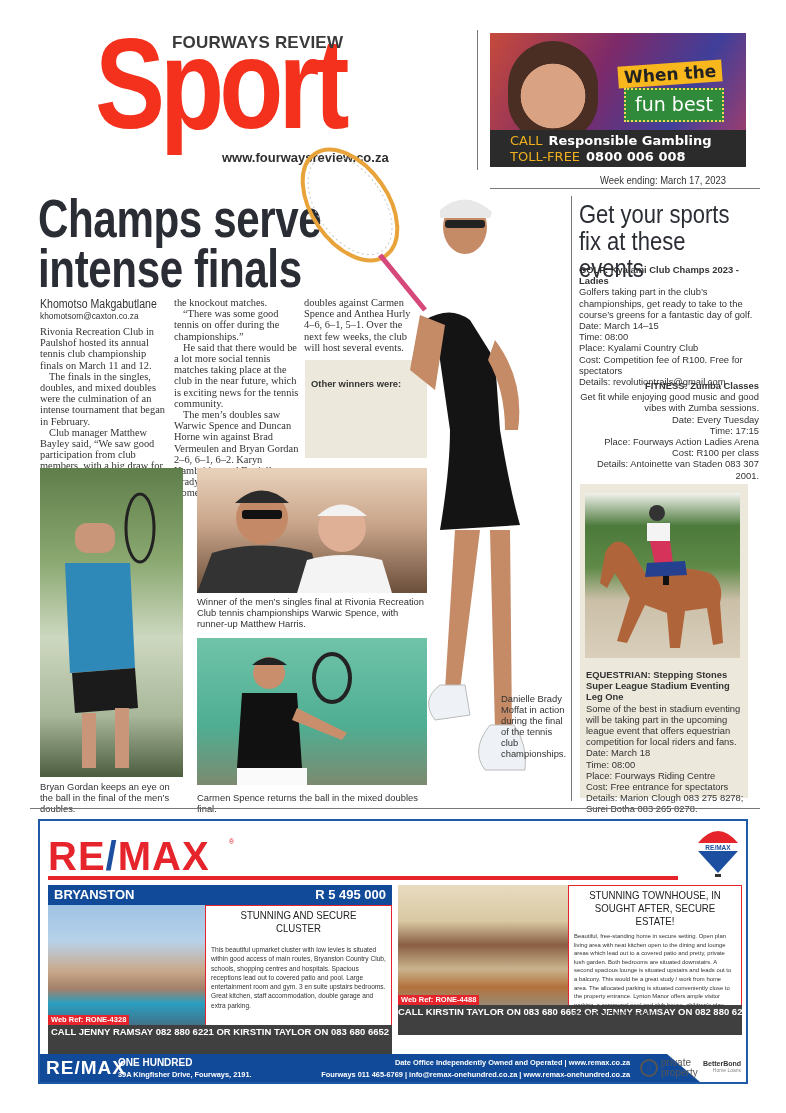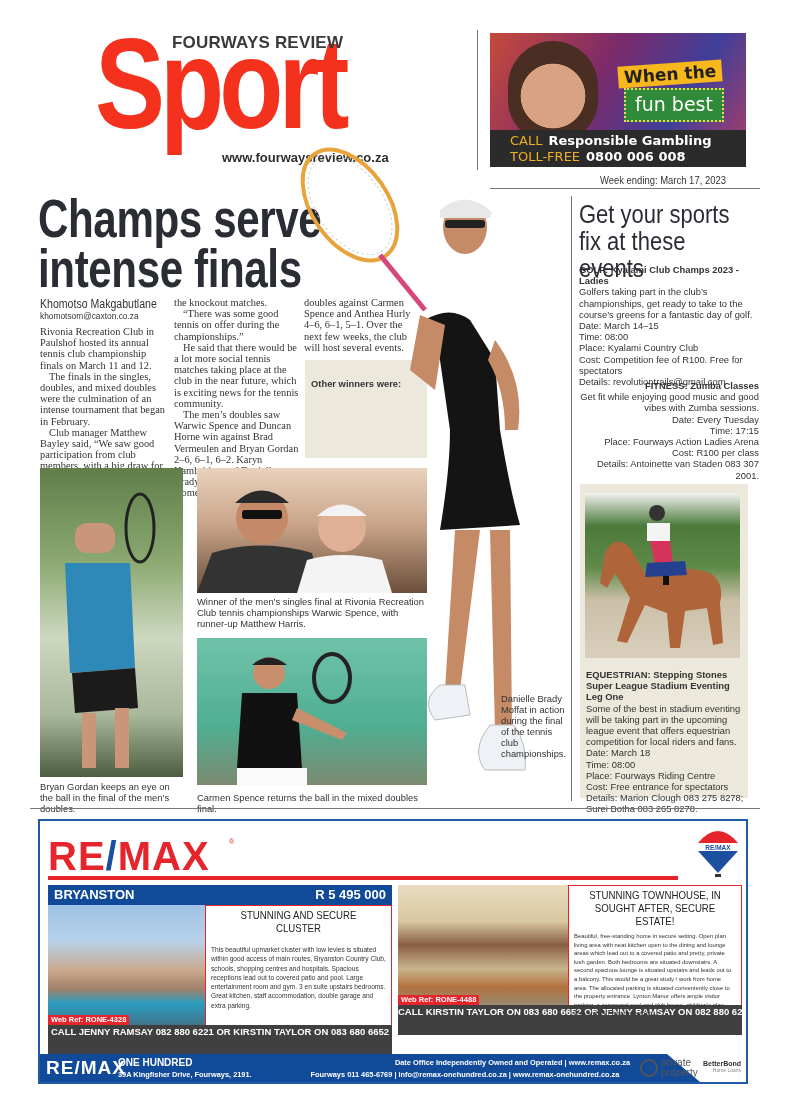--- a/index.html
+++ b/index.html
@@ -94,21 +94,21 @@
   .lst2 .lst-title { margin-bottom: 4px; }
   .lst-desc { font: 6.6px/9.3px "Liberation Sans", sans-serif; color: #333; }
   .webref { position: absolute; left: 0; bottom: 0; background: #e5242b; color: #fff; font: bold 7.5px/10px "Liberation Sans", sans-serif; padding: 0 3px; }
   .lst-call { height: 30px; background: #404040; color: #fff; font: bold 9.5px/14px "Liberation Sans", sans-serif; text-align: center; white-space: nowrap; overflow: hidden; }
 
   .foot { left: 40px; top: 1054px; width: 660px; height: 28px; background: #114a99; clip-path: polygon(0 0, 95% 0, 100% 100%, 0 100%); }
   .foot-logo { left: 46px; top: 1058px; font: bold 19px/1 "Liberation Sans", sans-serif; color: #fff; letter-spacing: 1px; }
   .foot-name { left: 118px; top: 1057px; font: bold 10px "Liberation Sans", sans-serif; color: #fff; }
   .foot-addr { left: 118px; top: 1070px; font: bold 7.4px "Liberation Sans", sans-serif; color: #fff; }
   .foot-r1 { left: 320px; top: 1058px; width: 310px; text-align: right; font: bold 7.4px "Liberation Sans", sans-serif; color: #fff; }
-  .foot-r2 { left: 300px; top: 1070px; width: 330px; text-align: center; font: bold 7.4px "Liberation Sans", sans-serif; color: #fff; }
+  .foot-r2 { left: 300px; top: 1070px; width: 330px; text-align: right; font: bold 7.4px "Liberation Sans", sans-serif; color: #fff; }
   .pp { left: 640px; top: 1058px; display: flex; align-items: center; gap: 3px; }
   .pp .circ { width: 18px; height: 18px; border: 2px solid #555; border-radius: 50%; display:flex; align-items:center; justify-content:center; font-size: 9px; color: #555; }
   .pp .txt { font: 10px/10px "Liberation Sans", sans-serif; color: #555; }
   .bb { left: 703px; top: 1060px; font: bold 7px "Liberation Sans", sans-serif; color: #333; text-align: right; }
   .bb small { display: block; font-size: 5px; font-weight: normal; color: #888; }
 </style>
 </head>
 <body>
 
 <div class="abs mast-big">Sport</div>

